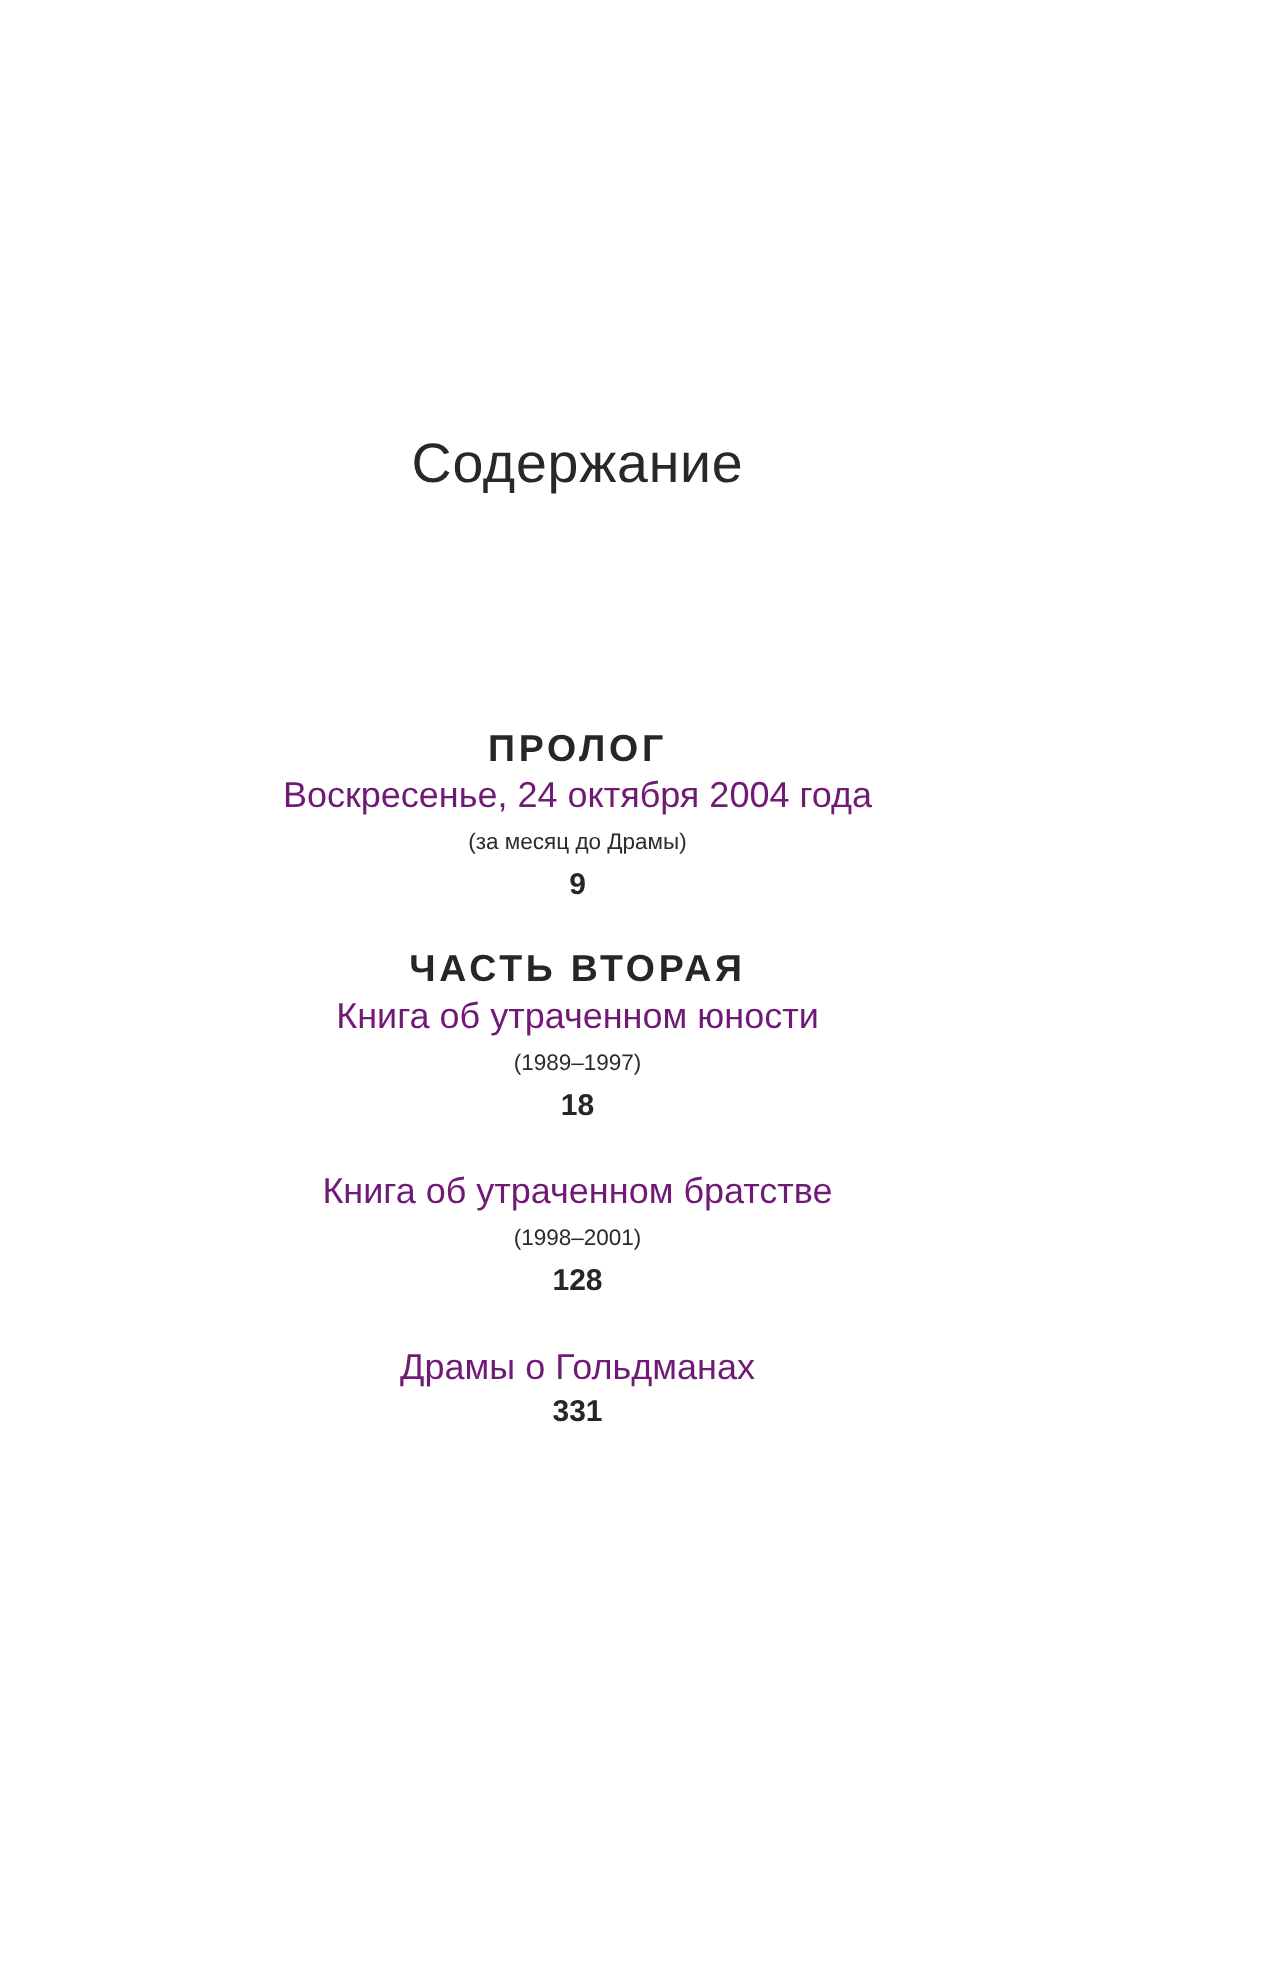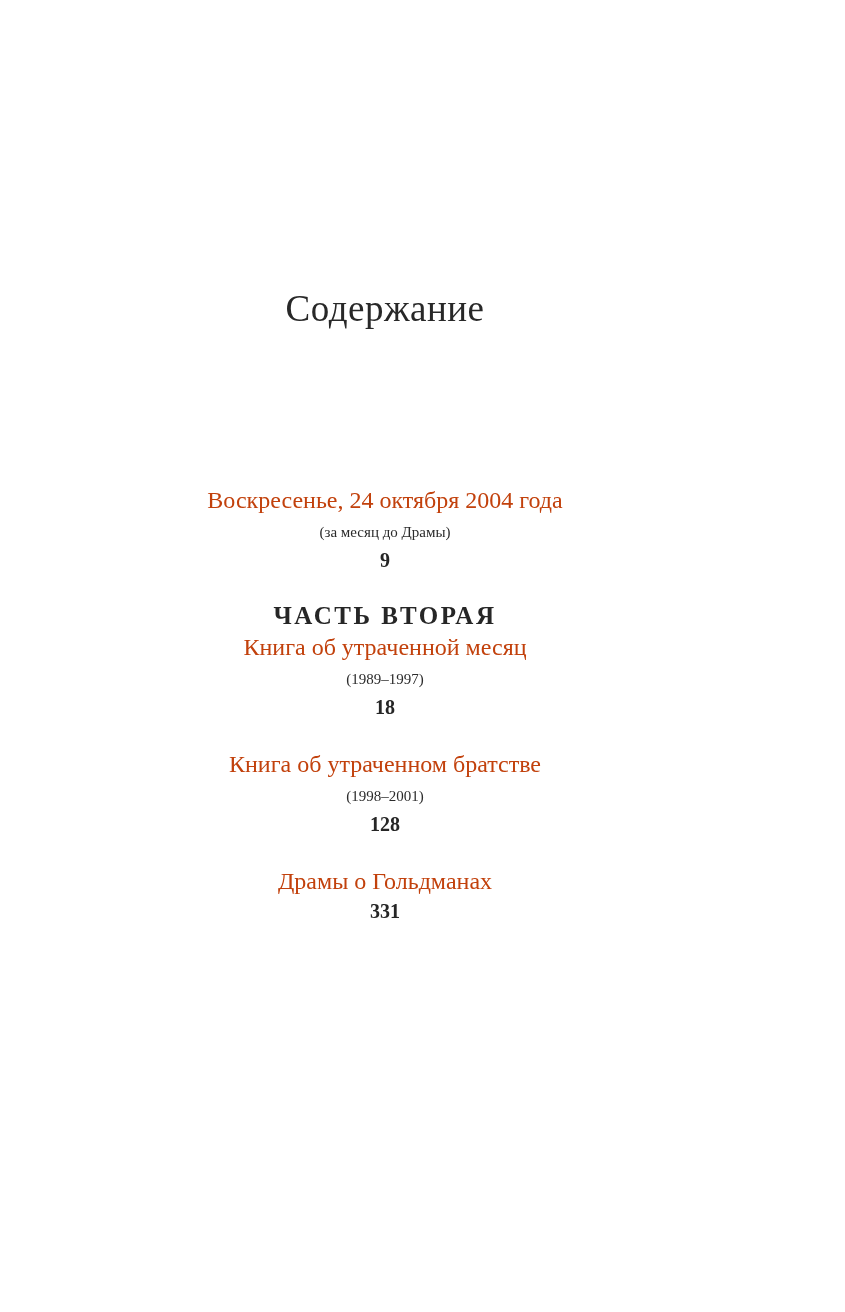--- a/index.html
+++ b/index.html
@@ -5,21 +5,21 @@
   html, body {
     margin: 0;
     padding: 0;
     background: #ffffff;
   }
   .page {
     position: relative;
     width: 845px;
     height: 1180px;
     background: #ffffff;
-    font-family: Liberation Serif, serif;
+    font-family: Liberation Sans, sans-serif;
     color: #2b2b2b;
     overflow: hidden;
   }
   .content-column {
     position: absolute;
     left: 85px;
     top: 0;
     width: 600px;
     text-align: center;
   }
@@ -47,21 +47,21 @@
     font-size: 25px;
     font-weight: 700;
     letter-spacing: 2.5px;
     line-height: 30px;
     color: #262626;
   }
   .part-subtitle {
     font-size: 24px;
     font-weight: 400;
     line-height: 33px;
-    color: #c2410c;
+    color: #701a75;
   }
   .part-years {
     font-size: 15px;
     font-weight: 400;
     line-height: 30px;
     color: #2b2b2b;
   }
   .part-page {
     font-size: 20px;
     font-weight: 700;
@@ -73,28 +73,29 @@
 <body>
 
 <div class="page">
   <div class="content-column">
 
     <div class="doc-title">Содержание</div>
 
     <div class="toc">
 
       <div class="toc-entry">
+        <div class="part-label">ПРОЛОГ</div>
         <div class="part-subtitle">Воскресенье, 24 октября 2004 года</div>
         <div class="part-years">(за месяц до Драмы)</div>
         <div class="part-page">9</div>
       </div>
 
       <div class="toc-entry">
         <div class="part-label">ЧАСТЬ ВТОРАЯ</div>
-        <div class="part-subtitle">Книга об утраченной месяц</div>
+        <div class="part-subtitle">Книга об утраченном юности</div>
         <div class="part-years">(1989–1997)</div>
         <div class="part-page">18</div>
       </div>
 
       <div class="toc-entry">
         <div class="part-subtitle">Книга об утраченном братстве</div>
         <div class="part-years">(1998–2001)</div>
         <div class="part-page">128</div>
       </div>
 

